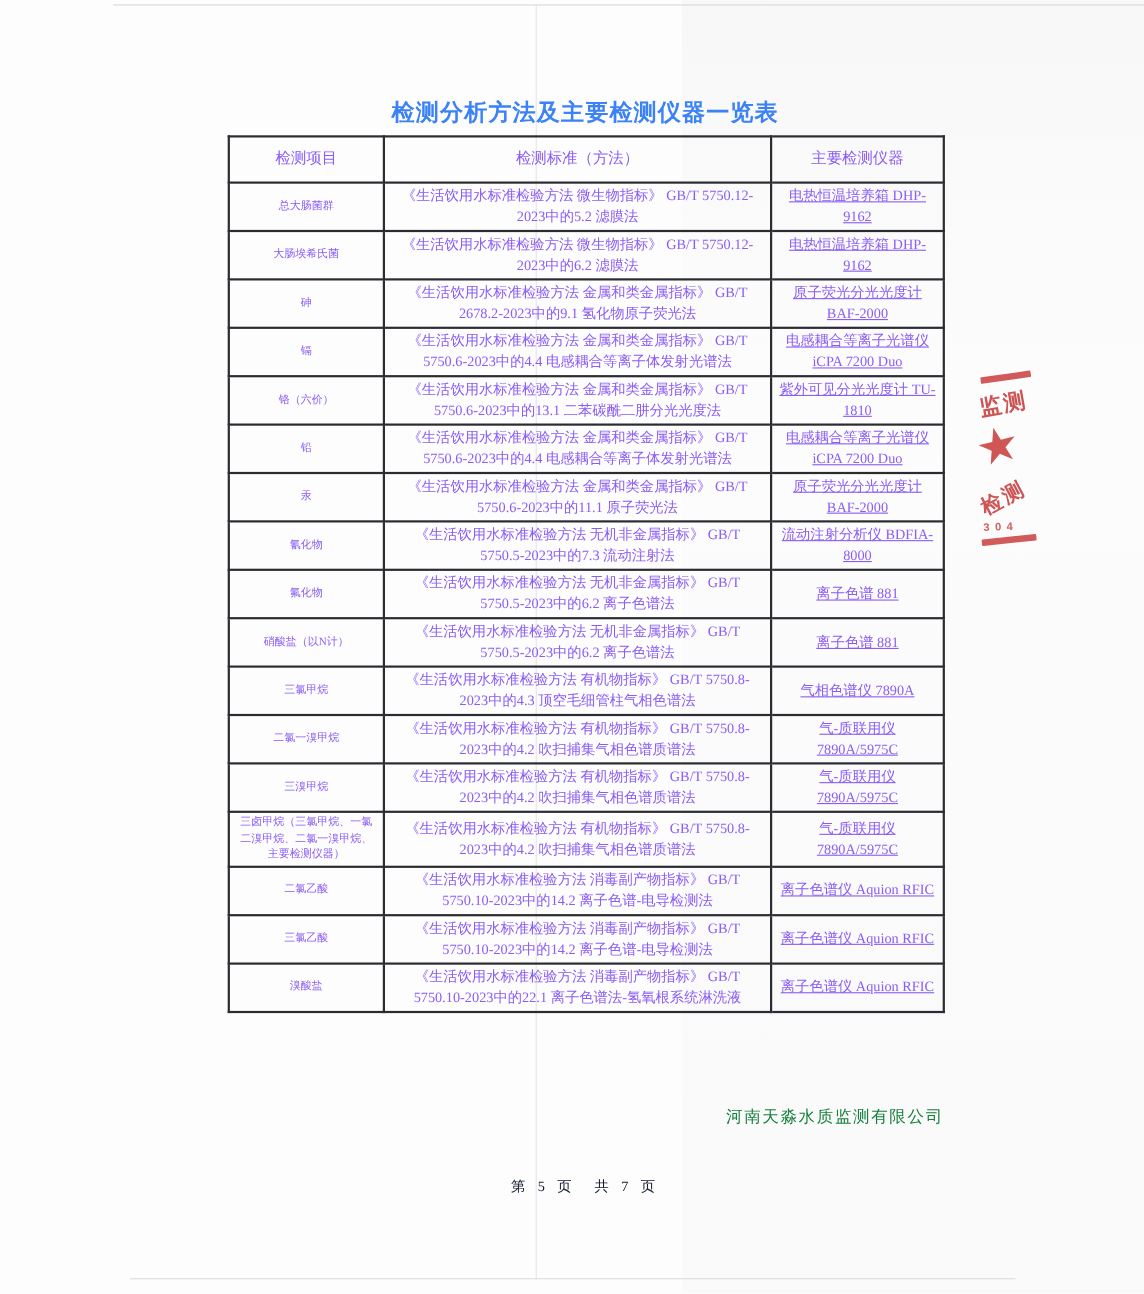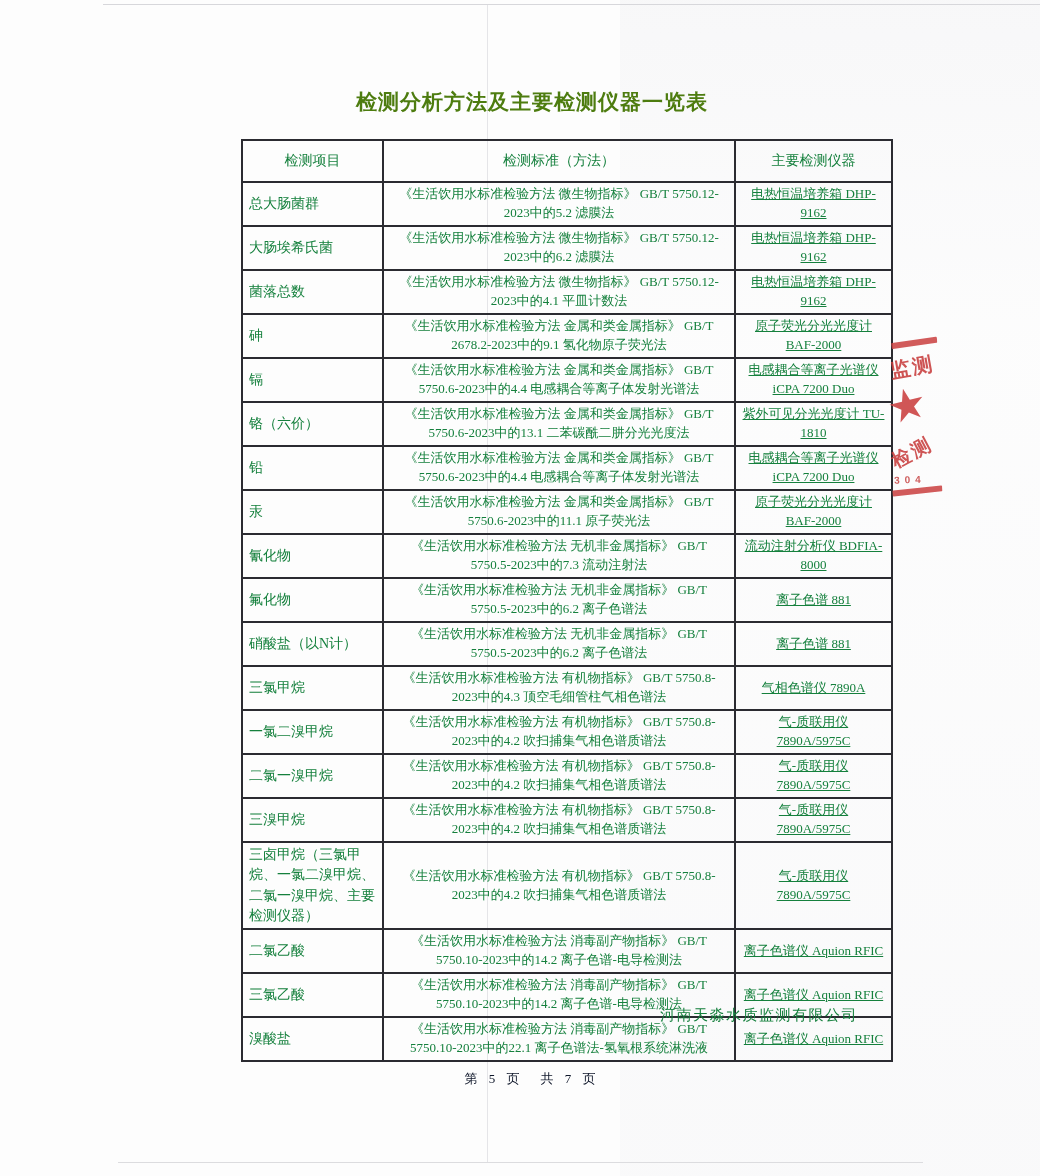--- a/index.html
+++ b/index.html
@@ -16,40 +16,40 @@
     position:absolute;top:0;right:0;width:420px;height:1176px;
     background:linear-gradient(180deg,rgba(243,243,245,.55),rgba(250,250,251,.2) 30%,rgba(244,244,246,.4) 95%);
     pointer-events:none;
   }
   .fold-top{position:absolute;left:103px;top:4px;width:937px;height:1px;background:#d7d7db;}
   .fold-center{position:absolute;left:487px;top:5px;width:1px;height:1158px;background:rgba(200,200,206,.45);}
   .fold-bottom{position:absolute;left:118px;top:1162px;width:805px;height:1px;background:#dcdcdf;}
 
   .doc-title{
     position:absolute;left:207px;top:88px;width:650px;
-    text-align:center;font-size:21px;font-weight:bold;color:#4d7c0f;
+    text-align:center;font-size:21px;font-weight:bold;color:#3b82f6;
     letter-spacing:1px;
   }
 
   table.main{
-    position:absolute;left:207px;top:139px;width:650px;
+    position:absolute;left:207px;top:123px;width:650px;
     border-collapse:collapse;table-layout:fixed;
-    font-size:13px;color:#15803d;margin-left:34px;
+    font-size:13px;color:#8b5cf6;
   }
   table.main col.c1{width:141px;}
   table.main col.c2{width:352px;}
   table.main col.c3{width:157px;}
   table.main th,table.main td{
     border:2px solid #2b2b31;
     padding:2px 6px;
     line-height:1.45;
     vertical-align:middle;
   }
   table.main thead th{height:36px;font-weight:normal;font-size:14px;text-align:center;}
-  table.main td.item{height:38px;font-size:14px;}
+  table.main td.item{height:38px;text-align:center;font-size:10px;}
   table.main td.standard{text-align:center;font-size:13px;}
   table.main td.instrument{text-align:center;font-size:13px;text-decoration:underline;}
 
   .company{
     position:absolute;top:1006px;right:182px;
     font-size:15px;letter-spacing:1.5px;color:#15803d;
   }
   .page-footer{
     position:absolute;left:207px;top:1070px;width:650px;
     text-align:center;font-size:13px;letter-spacing:4px;color:#0f172a;
@@ -97,25 +97,20 @@
           <td class="item">总大肠菌群</td>
           <td class="standard">《生活饮用水标准检验方法 微生物指标》 GB/T 5750.12-2023中的5.2 滤膜法</td>
           <td class="instrument">电热恒温培养箱 DHP-9162</td>
         </tr>
         <tr>
           <td class="item">大肠埃希氏菌</td>
           <td class="standard">《生活饮用水标准检验方法 微生物指标》 GB/T 5750.12-2023中的6.2 滤膜法</td>
           <td class="instrument">电热恒温培养箱 DHP-9162</td>
         </tr>
         <tr>
-          <td class="item">菌落总数</td>
-          <td class="standard">《生活饮用水标准检验方法 微生物指标》 GB/T 5750.12-2023中的4.1 平皿计数法</td>
-          <td class="instrument">电热恒温培养箱 DHP-9162</td>
-        </tr>
-        <tr>
           <td class="item">砷</td>
           <td class="standard">《生活饮用水标准检验方法 金属和类金属指标》 GB/T 2678.2-2023中的9.1 氢化物原子荧光法</td>
           <td class="instrument">原子荧光分光光度计 BAF-2000</td>
         </tr>
         <tr>
           <td class="item">镉</td>
           <td class="standard">《生活饮用水标准检验方法 金属和类金属指标》 GB/T 5750.6-2023中的4.4 电感耦合等离子体发射光谱法</td>
           <td class="instrument">电感耦合等离子光谱仪 iCPA 7200 Duo</td>
         </tr>
         <tr>
@@ -145,25 +140,20 @@
         </tr>
         <tr>
           <td class="item">硝酸盐（以N计）</td>
           <td class="standard">《生活饮用水标准检验方法 无机非金属指标》 GB/T 5750.5-2023中的6.2 离子色谱法</td>
           <td class="instrument">离子色谱 881</td>
         </tr>
         <tr>
           <td class="item">三氯甲烷</td>
           <td class="standard">《生活饮用水标准检验方法 有机物指标》 GB/T 5750.8-2023中的4.3 顶空毛细管柱气相色谱法</td>
           <td class="instrument">气相色谱仪 7890A</td>
-        </tr>
-        <tr>
-          <td class="item">一氯二溴甲烷</td>
-          <td class="standard">《生活饮用水标准检验方法 有机物指标》 GB/T 5750.8-2023中的4.2 吹扫捕集气相色谱质谱法</td>
-          <td class="instrument">气-质联用仪 7890A/5975C</td>
         </tr>
         <tr>
           <td class="item">二氯一溴甲烷</td>
           <td class="standard">《生活饮用水标准检验方法 有机物指标》 GB/T 5750.8-2023中的4.2 吹扫捕集气相色谱质谱法</td>
           <td class="instrument">气-质联用仪 7890A/5975C</td>
         </tr>
         <tr>
           <td class="item">三溴甲烷</td>
           <td class="standard">《生活饮用水标准检验方法 有机物指标》 GB/T 5750.8-2023中的4.2 吹扫捕集气相色谱质谱法</td>
           <td class="instrument">气-质联用仪 7890A/5975C</td>

